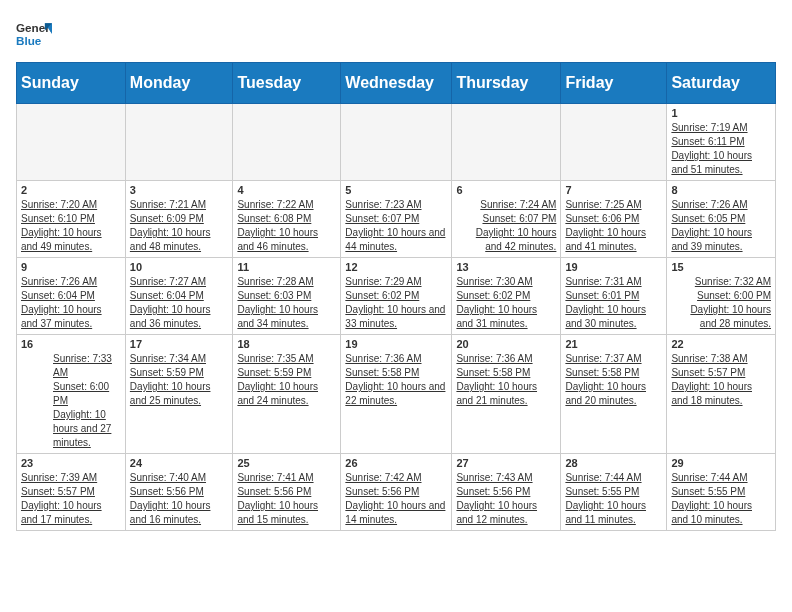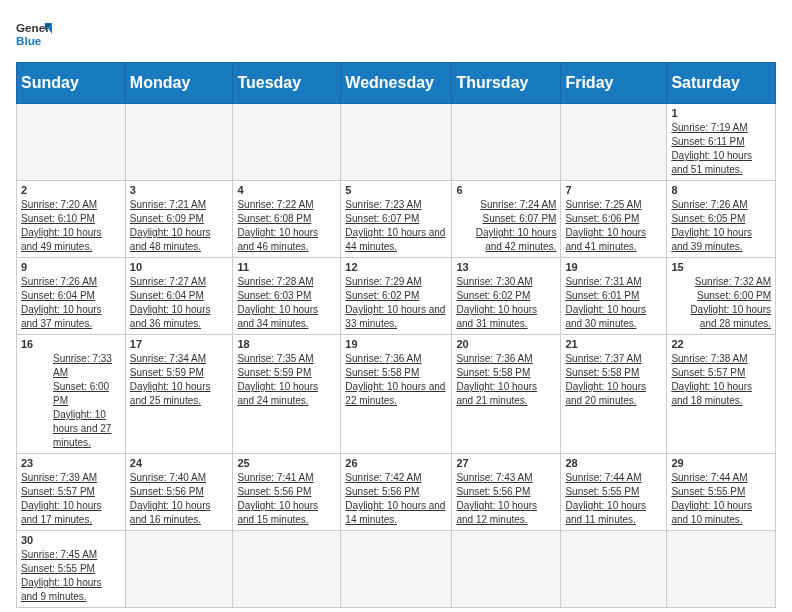--- a/index.html
+++ b/index.html
@@ -300,29 +300,15 @@
 Sunset: 5:55 PM
 Daylight: 10 hours and 11 minutes.</div>
           </td>
           <td>
             <span class="day-number">29</span>
             <div class="day-info" style="white-space: pre-line;">Sunrise: 7:44 AM
 Sunset: 5:55 PM
 Daylight: 10 hours and 10 minutes.</div>
           </td>
         </tr>
-        <tr>
-          <td>
-            <span class="day-number">30</span>
-            <div class="day-info" style="white-space: pre-line;">Sunrise: 7:45 AM
-Sunset: 5:55 PM
-Daylight: 10 hours and 9 minutes.</div>
-          </td>
-          <td class="last-row"></td>
-          <td class="last-row"></td>
-          <td class="last-row"></td>
-          <td class="last-row"></td>
-          <td class="last-row"></td>
-          <td class="last-row"></td>
-        </tr>
       </tbody>
   </table>
 </div>
 
 </body></html>

